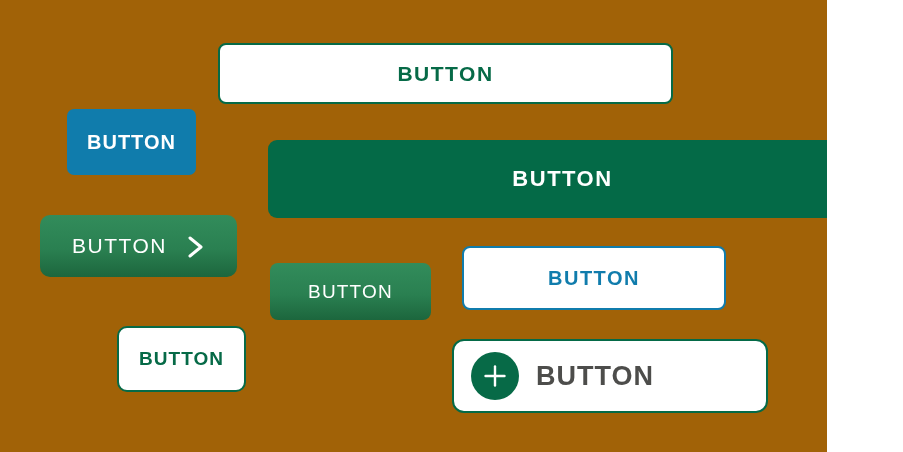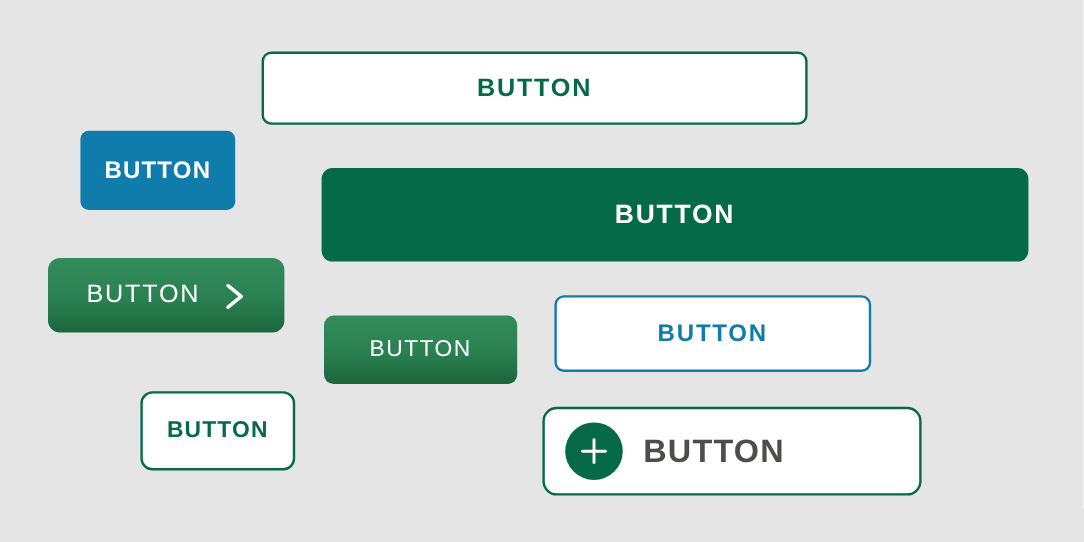--- a/index.html
+++ b/index.html
@@ -1,23 +1,23 @@
 <!DOCTYPE html>
 <html><head>
 <meta charset="utf-8">
 <style>
   * { margin: 0; padding: 0; box-sizing: border-box; }
   html, body { background: #ffffff; }
   body { font-family: "Liberation Sans", sans-serif; }
 
   .canvas {
     position: relative;
-    width: 903px;
+    width: 827px;
     height: 452px;
-    background: #e5e5e5;
+    background: #a16207;
     overflow: hidden;
   }
 
   .btn {
     position: absolute;
     display: flex;
     align-items: center;
     justify-content: center;
     cursor: pointer;
     font-weight: 700;

